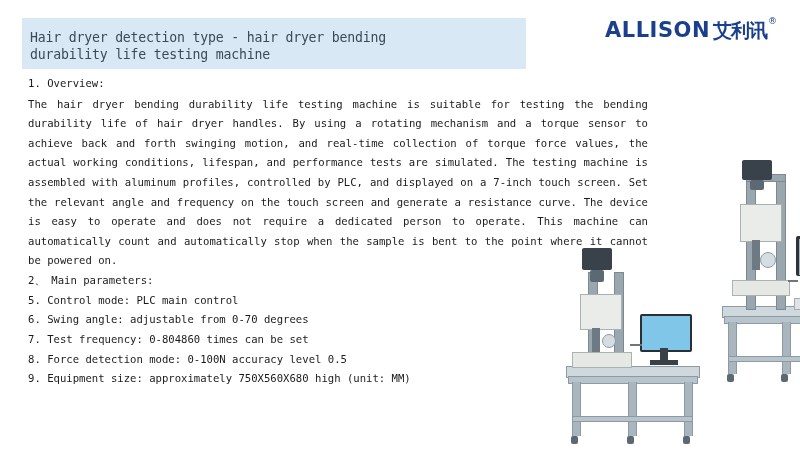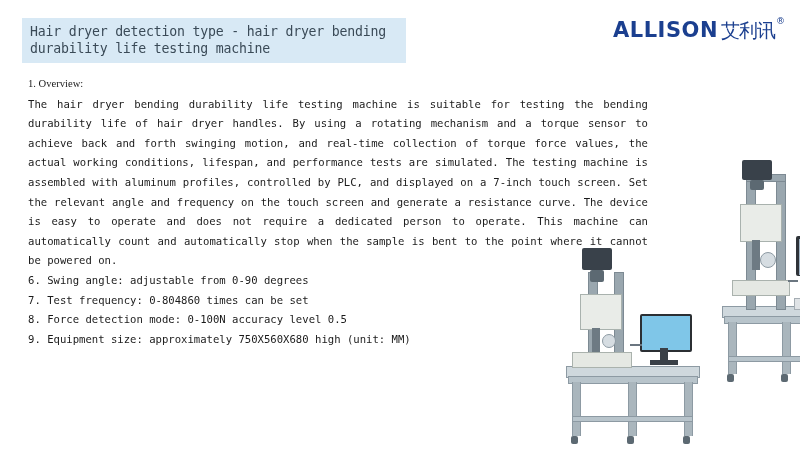--- a/index.html
+++ b/index.html
@@ -27,50 +27,50 @@
     position: absolute;
     top: 0;
     left: 0;
     width: 800px;
     height: 68px;
   }
   .title-box {
     position: absolute;
     left: 22px;
     top: 18px;
-    width: 384px;
+    width: 504px;
     background: #d8e9f5;
-    padding: 5px 8px 6px 8px;
+    padding: 11px 8px 6px 8px;
     box-sizing: border-box;
   }
   .title-text {
     font-family: "DejaVu Sans Mono", monospace;
     font-size: 13.2px;
     line-height: 17px;
     color: #3a4a57;
     letter-spacing: -0.2px;
     white-space: pre-line;
   }
   .logo {
     position: absolute;
-    right: 16px;
+    right: 24px;
     top: 18px;
     display: flex;
     align-items: flex-start;
   }
   .logo-main {
     font-family: "DejaVu Sans", sans-serif;
     font-weight: bold;
     font-size: 21px;
     color: #1b3f8f;
     letter-spacing: 0.5px;
   }
   .logo-cn {
     font-family: "DejaVu Sans", sans-serif;
-    font-weight: normal;
+    font-weight: bold;
     font-size: 19px;
     color: #1b3f8f;
     margin-left: 3px;
     letter-spacing: -1px;
   }
   .logo-reg {
     font-family: "DejaVu Sans", sans-serif;
     font-size: 9px;
     color: #1b3f8f;
     position: relative;
@@ -88,21 +88,20 @@
   .para {
     font-family: "DejaVu Sans Mono", monospace;
     font-size: 10.6px;
     line-height: 19.6px;
     color: #1a1a1a;
     margin: 0;
     text-align: justify;
   }
   .overview-head {
     margin-bottom: 1px;
-    font-family: Liberation Serif, serif;
   }
   .spec-head {
     margin-top: 0px;
   }
   .spec-list {
     list-style: none;
     margin: 0;
     padding: 0;
   }
   .spec-list li {
@@ -223,22 +222,24 @@
     <div class="logo">
       <span class="logo-main">ALLISON</span>
       <span class="logo-cn">艾利讯</span>
       <span class="logo-reg">®</span>
     </div>
   </div>
 
   <div class="content">
     <p class="para overview-head">1. Overview:</p>
     <p class="para">The hair dryer bending durability life testing machine is suitable for testing the bending durability life of hair dryer handles. By using a rotating mechanism and a torque sensor to achieve back and forth swinging motion, and real-time collection of torque force values, the actual working conditions, lifespan, and performance tests are simulated. The testing machine is assembled with aluminum profiles, controlled by PLC, and displayed on a 7-inch touch screen. Set the relevant angle and frequency on the touch screen and generate a resistance curve. The device is easy to operate and does not require a dedicated person to operate. This machine can automatically count and automatically stop when the sample is bent to the point where it cannot be powered on.</p>
+    <p class="para spec-head">2、 Main parameters:</p>
     <ul class="spec-list">
-      <li>6. Swing angle: adjustable from 0-90 degrees</li>
+      <li>5. Control mode: PLC main control</li>
+      <li>6. Swing angle: adjustable from 0-70 degrees</li>
       <li>7. Test frequency: 0-804860 times can be set</li>
       <li>8. Force detection mode: 0-100N accuracy level 0.5</li>
       <li>9. Equipment size: approximately 750X560X680 high (unit: MM)</li>
     </ul>
   </div>
 
   <div class="photos">
 
     <div class="machine m-back">
 

